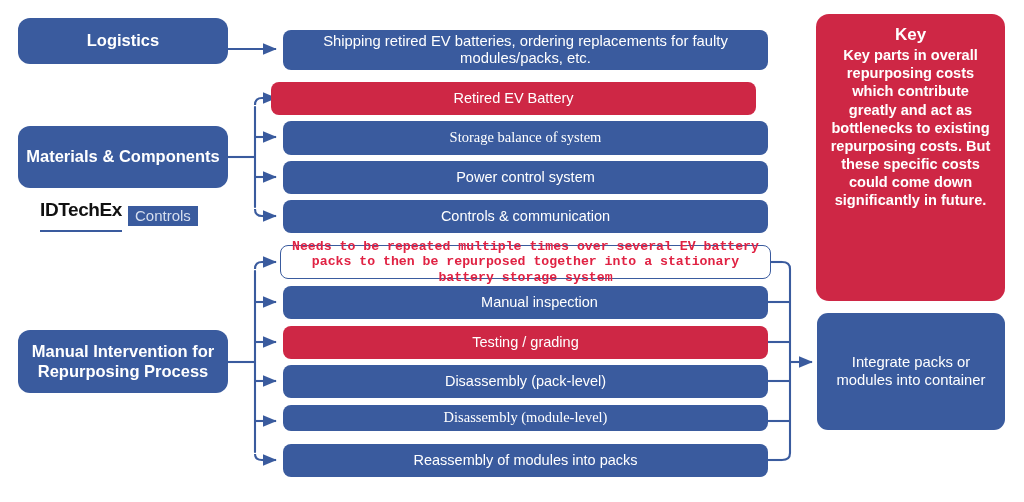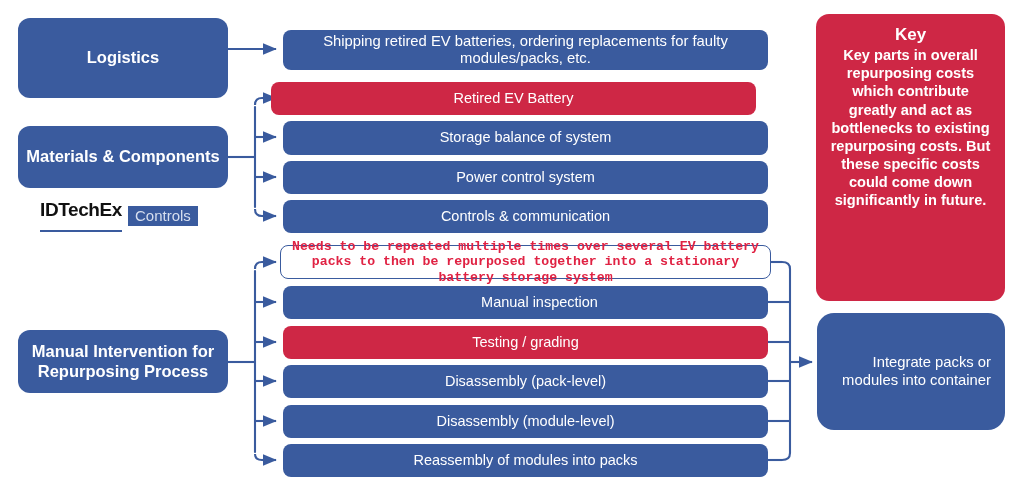--- a/index.html
+++ b/index.html
@@ -175,40 +175,40 @@
       <path d="M768,381 L790,381"></path>
       <path d="M768,421 L790,421"></path>
       <path d="M768,460 L782,460"></path>
       <path d="M790,269 L790,453"></path>
       <path d="M782,262 Q790,262 790,269"></path>
       <path d="M782,460 Q790,460 790,453"></path>
       <path d="M790,362 L812,362" marker-end="url(#arr)"></path>
     </g>
   </svg>
 
-  <div class="box blue cat" style="left:18px; top:18px; width:210px; height:80px;">
+  <div class="box blue cat" style="left:18px; top:18px; width:210px; height:46px;">
     <span>Logistics</span>
   </div>
 
   <div class="box blue cat" style="left:18px; top:126px; width:210px; height:62px;">
     <span>Materials &amp; Components</span>
   </div>
 
   <div class="box blue cat" style="left:18px; top:330px; width:210px; height:63px;">
     <span>Manual Intervention for Repurposing Process</span>
   </div>
 
   <div class="box blue rowbig" style="left:283px; top:30px; width:485px; height:40px;">
     <span>Shipping retired EV batteries, ordering replacements for faulty modules/packs, etc.</span>
   </div>
 
   <div class="box red row" style="left:271px; top:82px; width:485px; height:33px;">
     <span>Retired EV Battery</span>
   </div>
-  <div class="box blue row" style="left:283px; top:121px; width:485px; height:34px;">
+  <div class="box blue row" style="left:283px; top:121px; width:485px; height:34px;font-family:Liberation Serif, serif;">
     <span>Storage balance of system</span>
   </div>
   <div class="box blue row" style="left:283px; top:161px; width:485px; height:33px;">
     <span>Power control system</span>
   </div>
   <div class="box blue row" style="left:283px; top:200px; width:485px; height:33px;align-items:center;">
     <span>Controls &amp; communication</span>
   </div>
 
   <div class="note" style="left:280px; top:245px; width:491px; height:34px;font-family:Liberation Mono, monospace;">
@@ -216,28 +216,28 @@
   </div>
   <div class="box blue row" style="left:283px; top:286px; width:485px; height:33px;padding-left:36px;">
     <span>Manual inspection</span>
   </div>
   <div class="box red row" style="left:283px; top:326px; width:485px; height:33px;">
     <span>Testing / grading</span>
   </div>
   <div class="box blue row" style="left:283px; top:365px; width:485px; height:33px;">
     <span>Disassembly (pack-level)</span>
   </div>
-  <div class="box blue row" style="left:283px; top:405px; width:485px; height:33px;">
+  <div class="box blue row" style="left:283px; top:405px; width:485px; height:26px;font-family:Liberation Serif, serif;">
     <span>Disassembly (module-level)</span>
   </div>
   <div class="box blue row" style="left:283px; top:444px; width:485px; height:33px;">
     <span>Reassembly of modules into packs</span>
   </div>
 
-  <div class="box blue rowbig" style="left:817px; top:313px; width:188px; height:117px; border-radius:17px; padding:14px 14px;text-align:right;">
+  <div class="box blue rowbig" style="left:817px; top:313px; width:188px; height:117px; border-radius:11px; padding:14px 14px;">
     <span>Integrate packs or modules into container</span>
   </div>
 
   <div class="keybox" style="left:816px; top:14px; width:189px; height:287px;">
     <div class="key-title">Key</div>
     <div class="key-body">Key parts in overall repurposing costs which contribute greatly and act as bottlenecks to existing repurposing costs. But these specific costs could come down significantly in future.</div>
   </div>
 
   <div class="logo">
     <span class="logo-word">IDTechEx</span>

